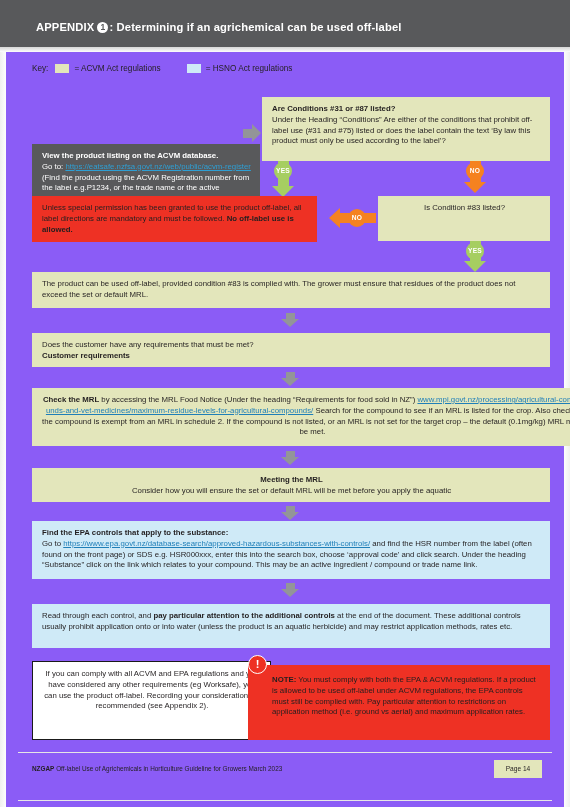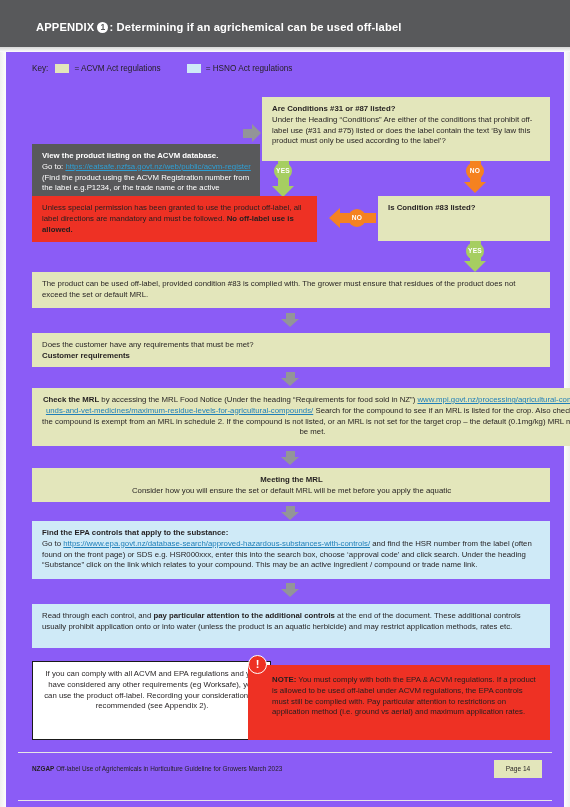--- a/index.html
+++ b/index.html
@@ -261,21 +261,21 @@
     <div class="aorange-shaft" style="left:470px; top:161px; width:11px; height:23px;"></div>
     <div class="aorange-head-down" style="left:464px; top:182px;"></div>
     <div class="pill pill-no" style="left:466px; top:162px;">NO</div>
   </div>
 
   <div class="box box-red" style="left:32px; top:196px; width:285px; height:46px;">
     <span>Unless special permission has been granted to use the product off-label, all label directions are mandatory and must be followed. </span><span style="font-weight:bold;">No off-label use is allowed.</span>
   </div>
 
   <div class="box box-acvm" style="left:378px; top:196px; width:172px; height:45px;">
-    <div style="font-weight:bold;">Is Condition #83 listed?</div>
+    <div style="font-weight:normal;text-align:center;">Is Condition #83 listed?</div>
   </div>
 
   <div>
     <div class="aorange-shaft" style="left:340px; top:213px; width:36px; height:10px;"></div>
     <div class="aorange-head-left" style="left:329px; top:208px;"></div>
     <div class="pill pill-no" style="left:348px; top:209px;">NO</div>
   </div>
 
   <div>
     <div class="agreen-shaft" style="left:470px; top:241px; width:11px; height:23px;"></div>

